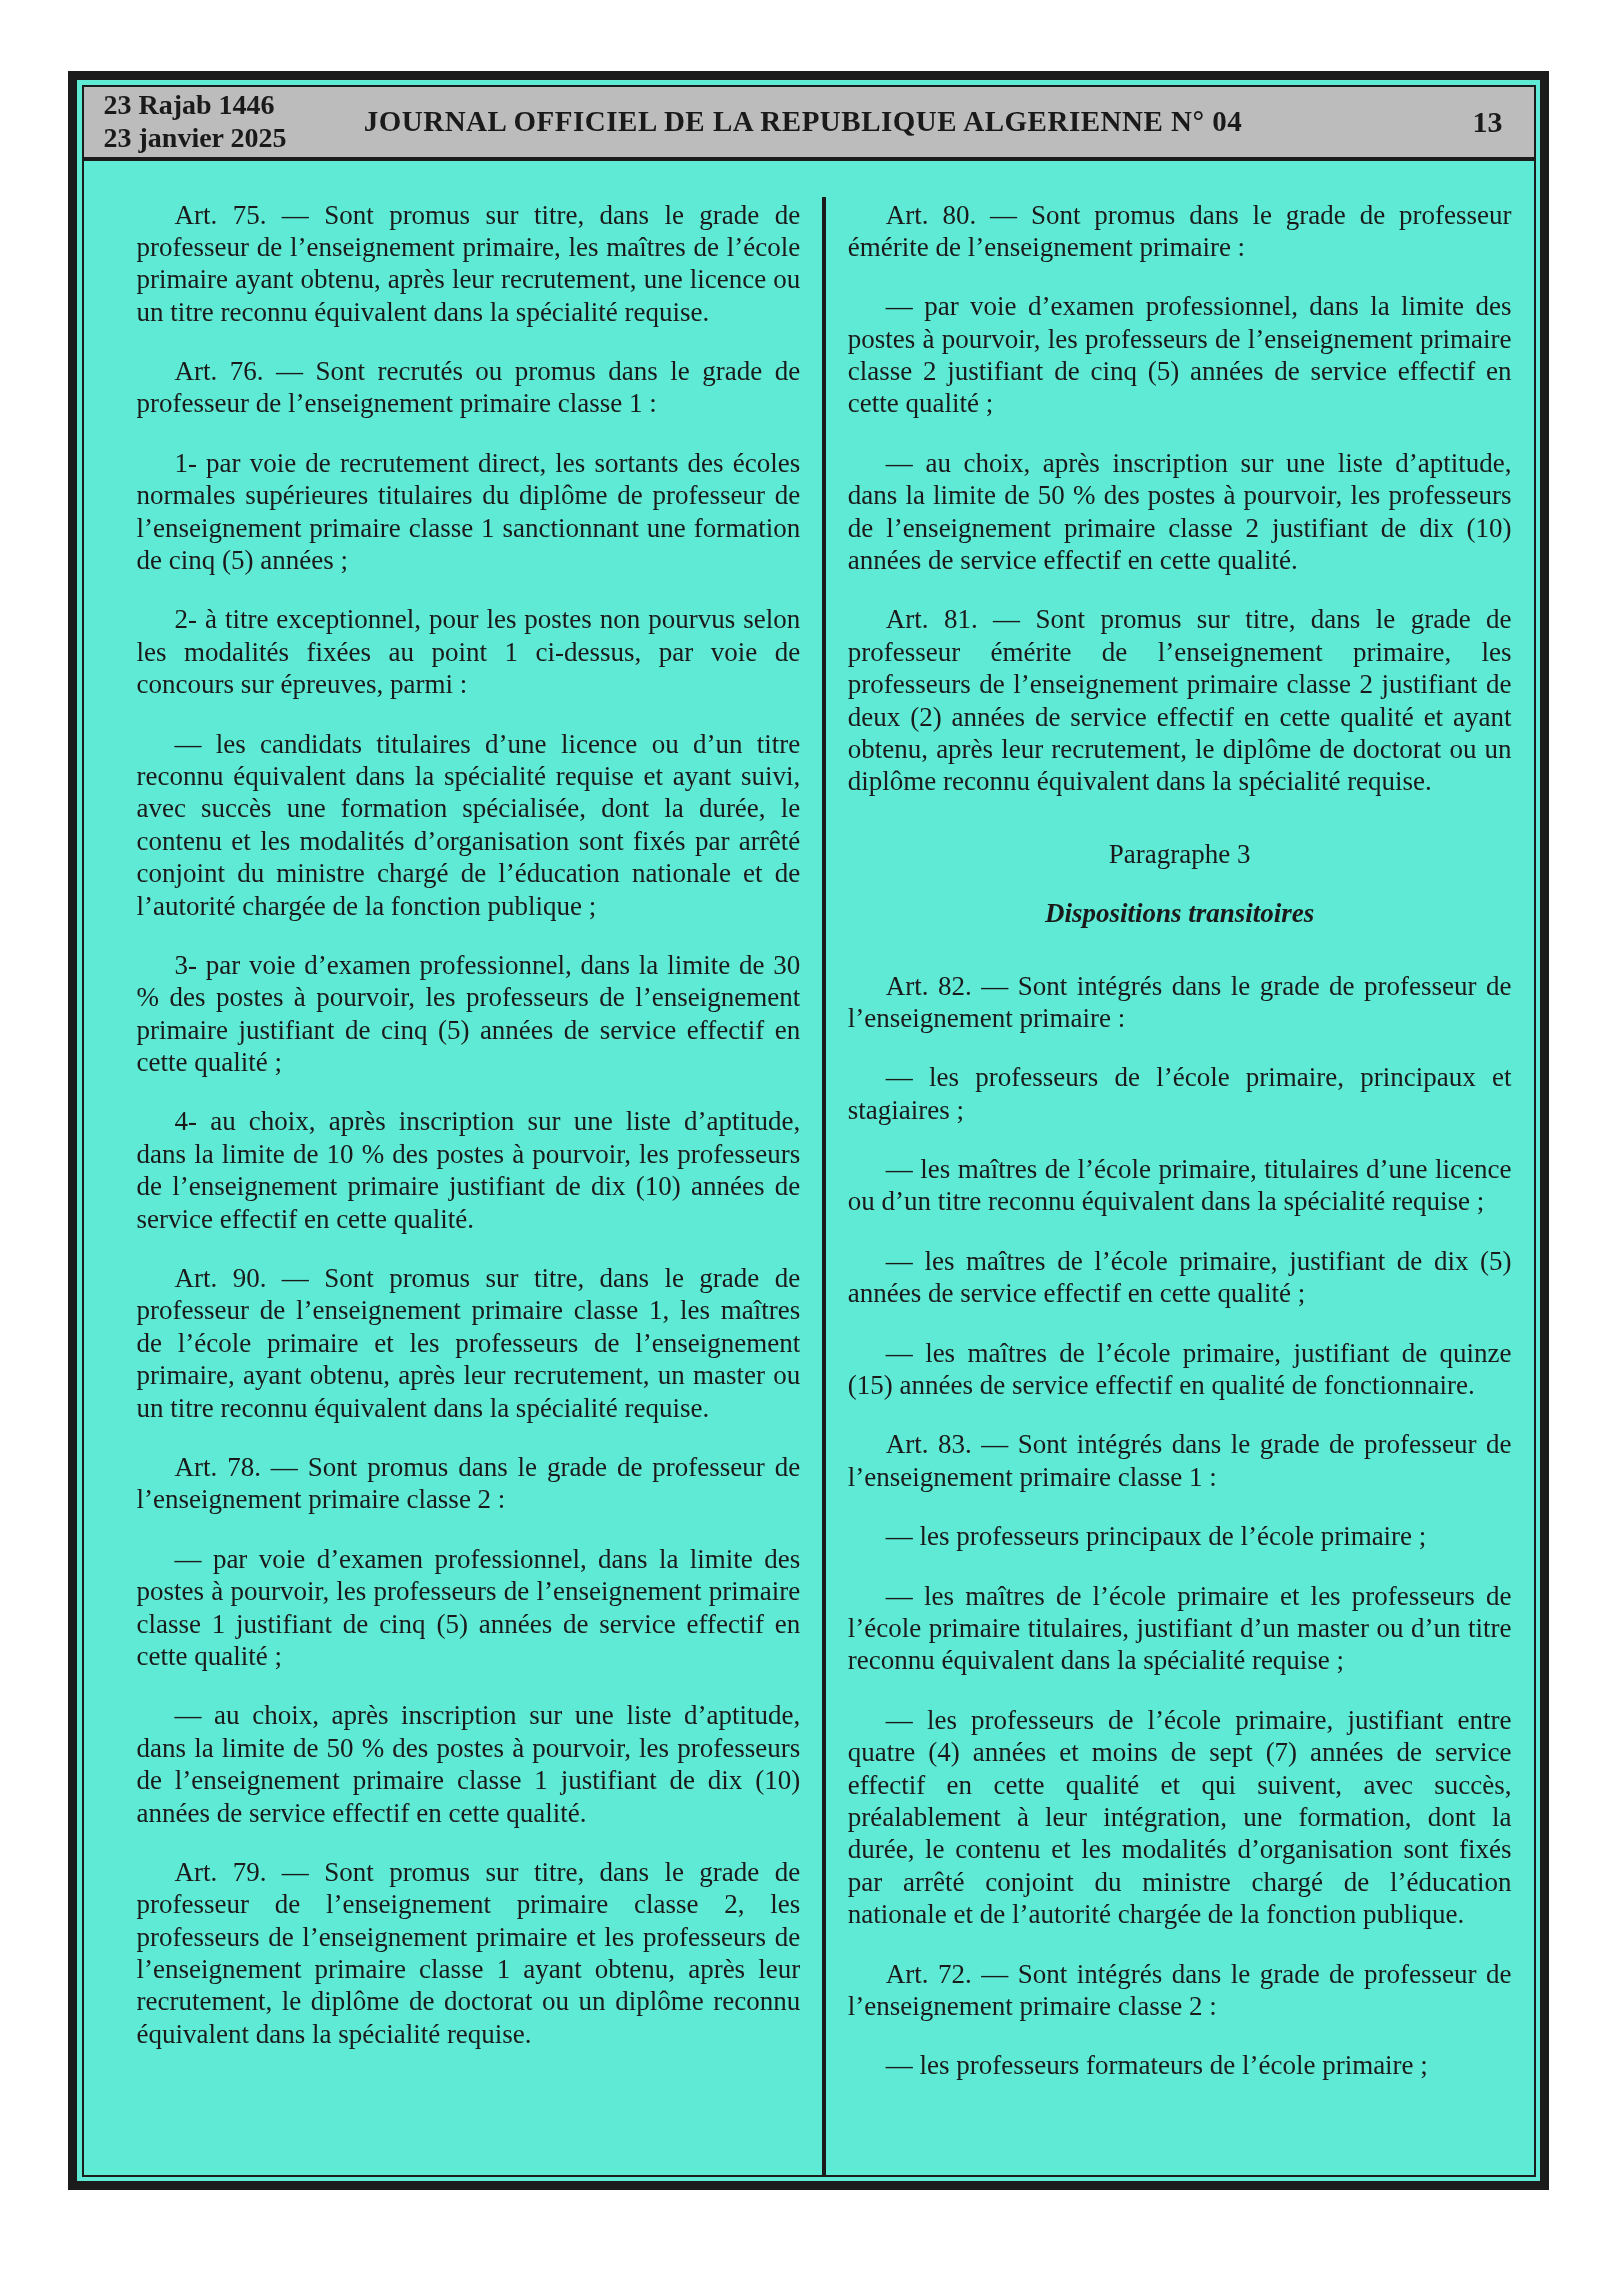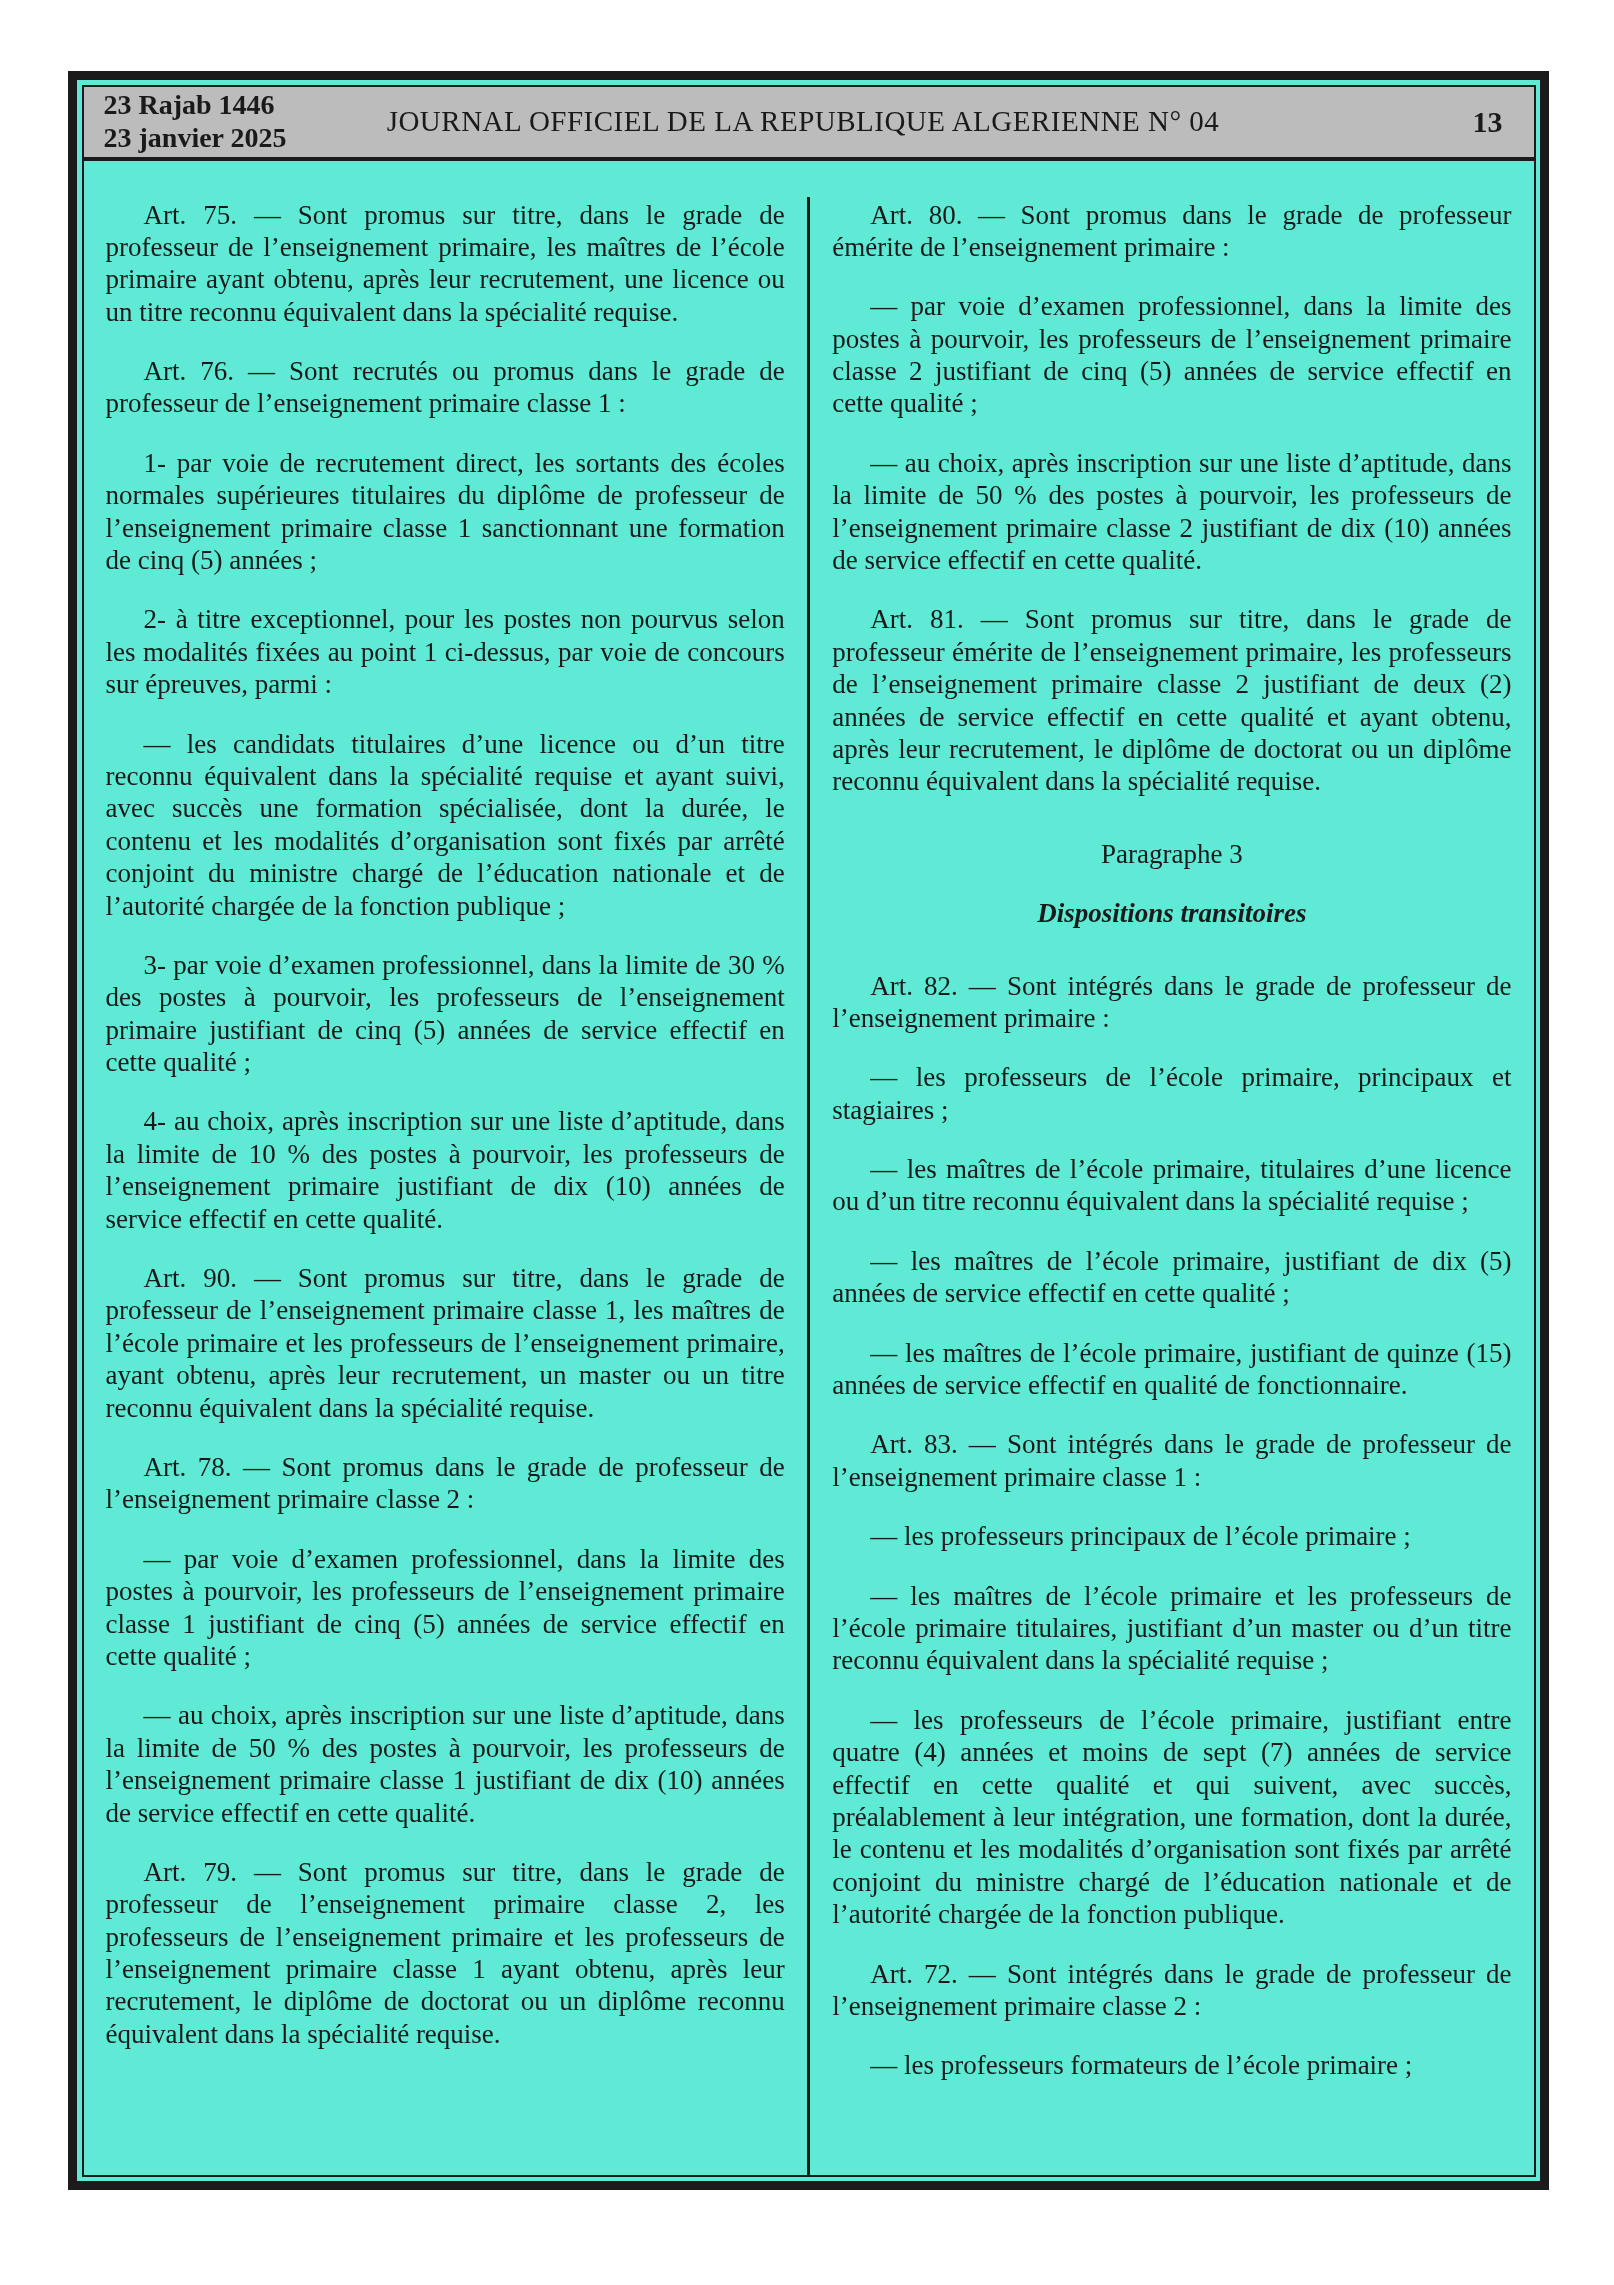--- a/index.html
+++ b/index.html
@@ -47,35 +47,36 @@
   .dates {
     width: 217px;
     font-weight: bold;
     font-size: 28px;
     line-height: 1.15;
     white-space: nowrap;
   }
   .jo-title {
     flex: 1;
     text-align: center;
-    font-weight: normal;
+    font-weight: bold;
     font-size: 29px;
     letter-spacing: 0.5px;
   }
   .page-num {
     width: 217px;
     text-align: right;
     font-weight: bold;
     font-size: 30px;
   }
   .body {
     flex: 1;
     display: flex;
     flex-direction: row;
     min-height: 0;
+    margin-left: 31px;
   }
   .col {
     flex: 1 1 0;
     box-sizing: border-box;
     padding: 38px 22px 0 22px;
     font-size: 27px;
     line-height: 1.2;
   }
   .divider {
     flex: 0 0 3.6px;

